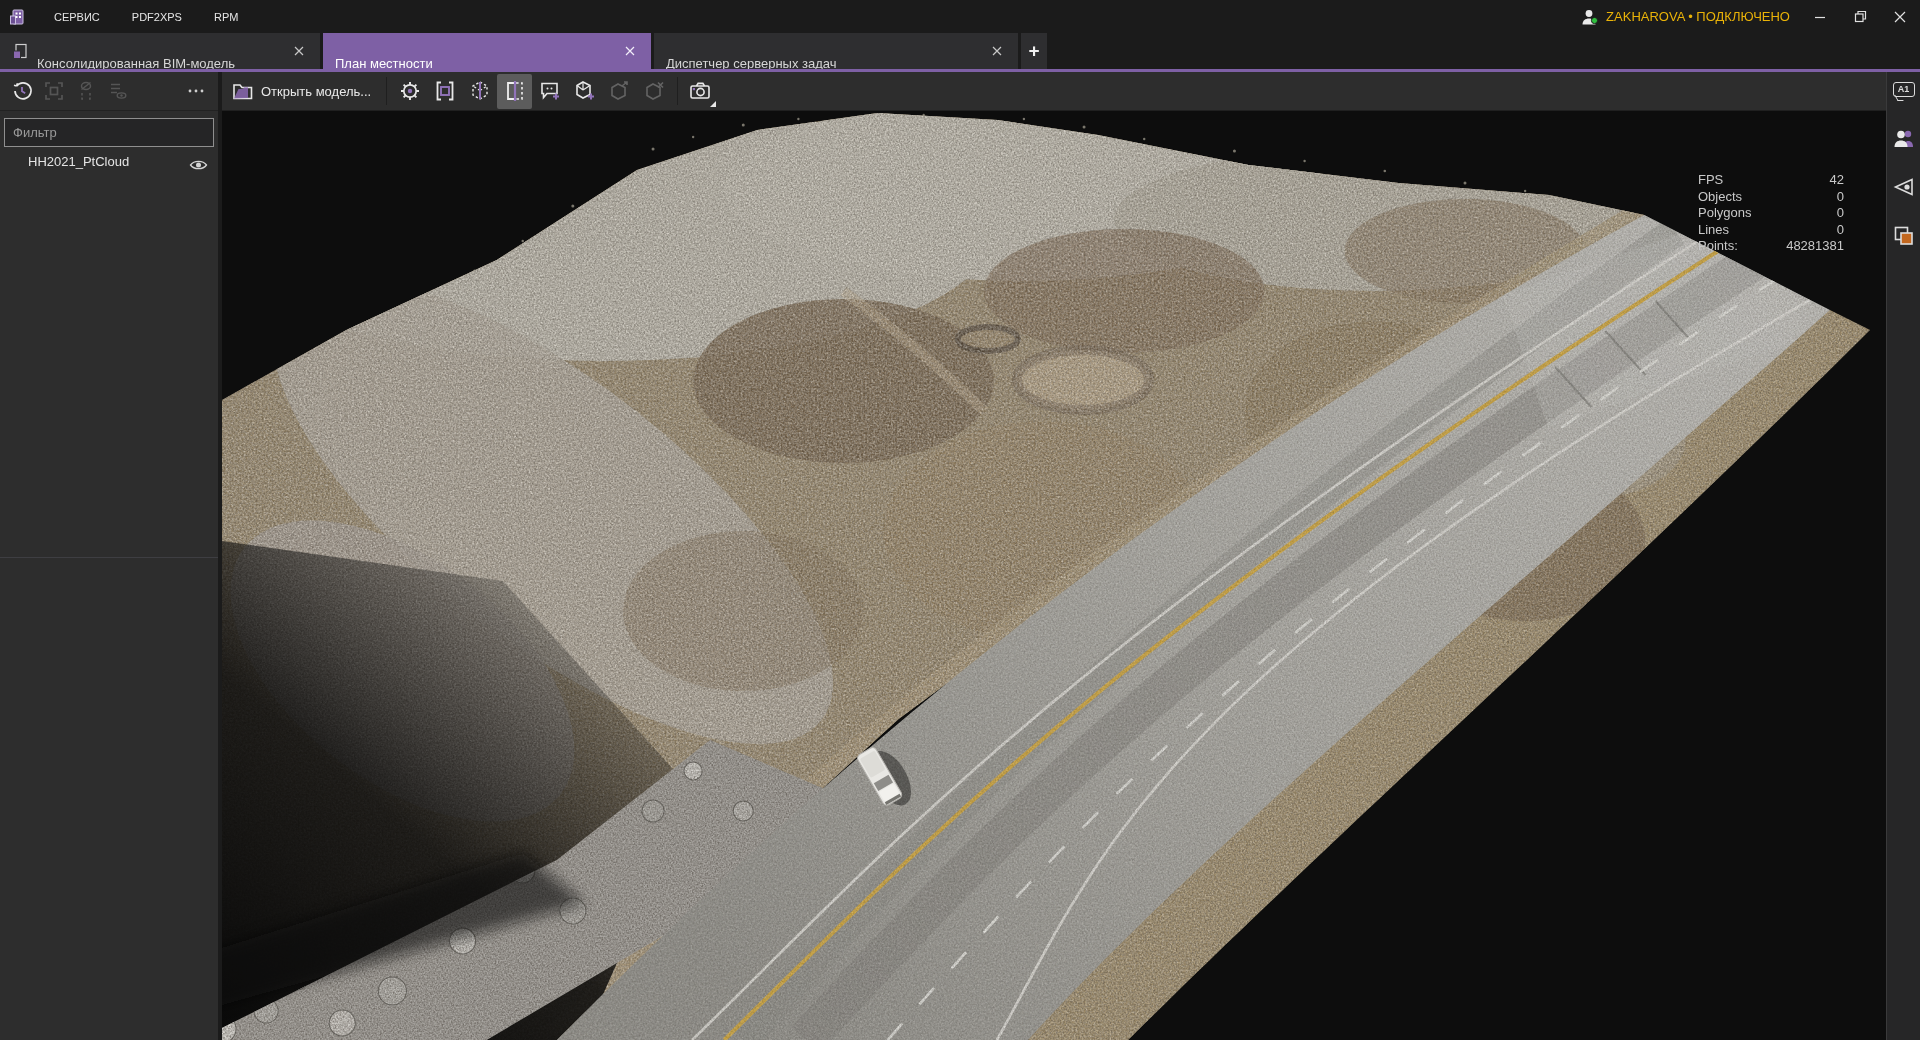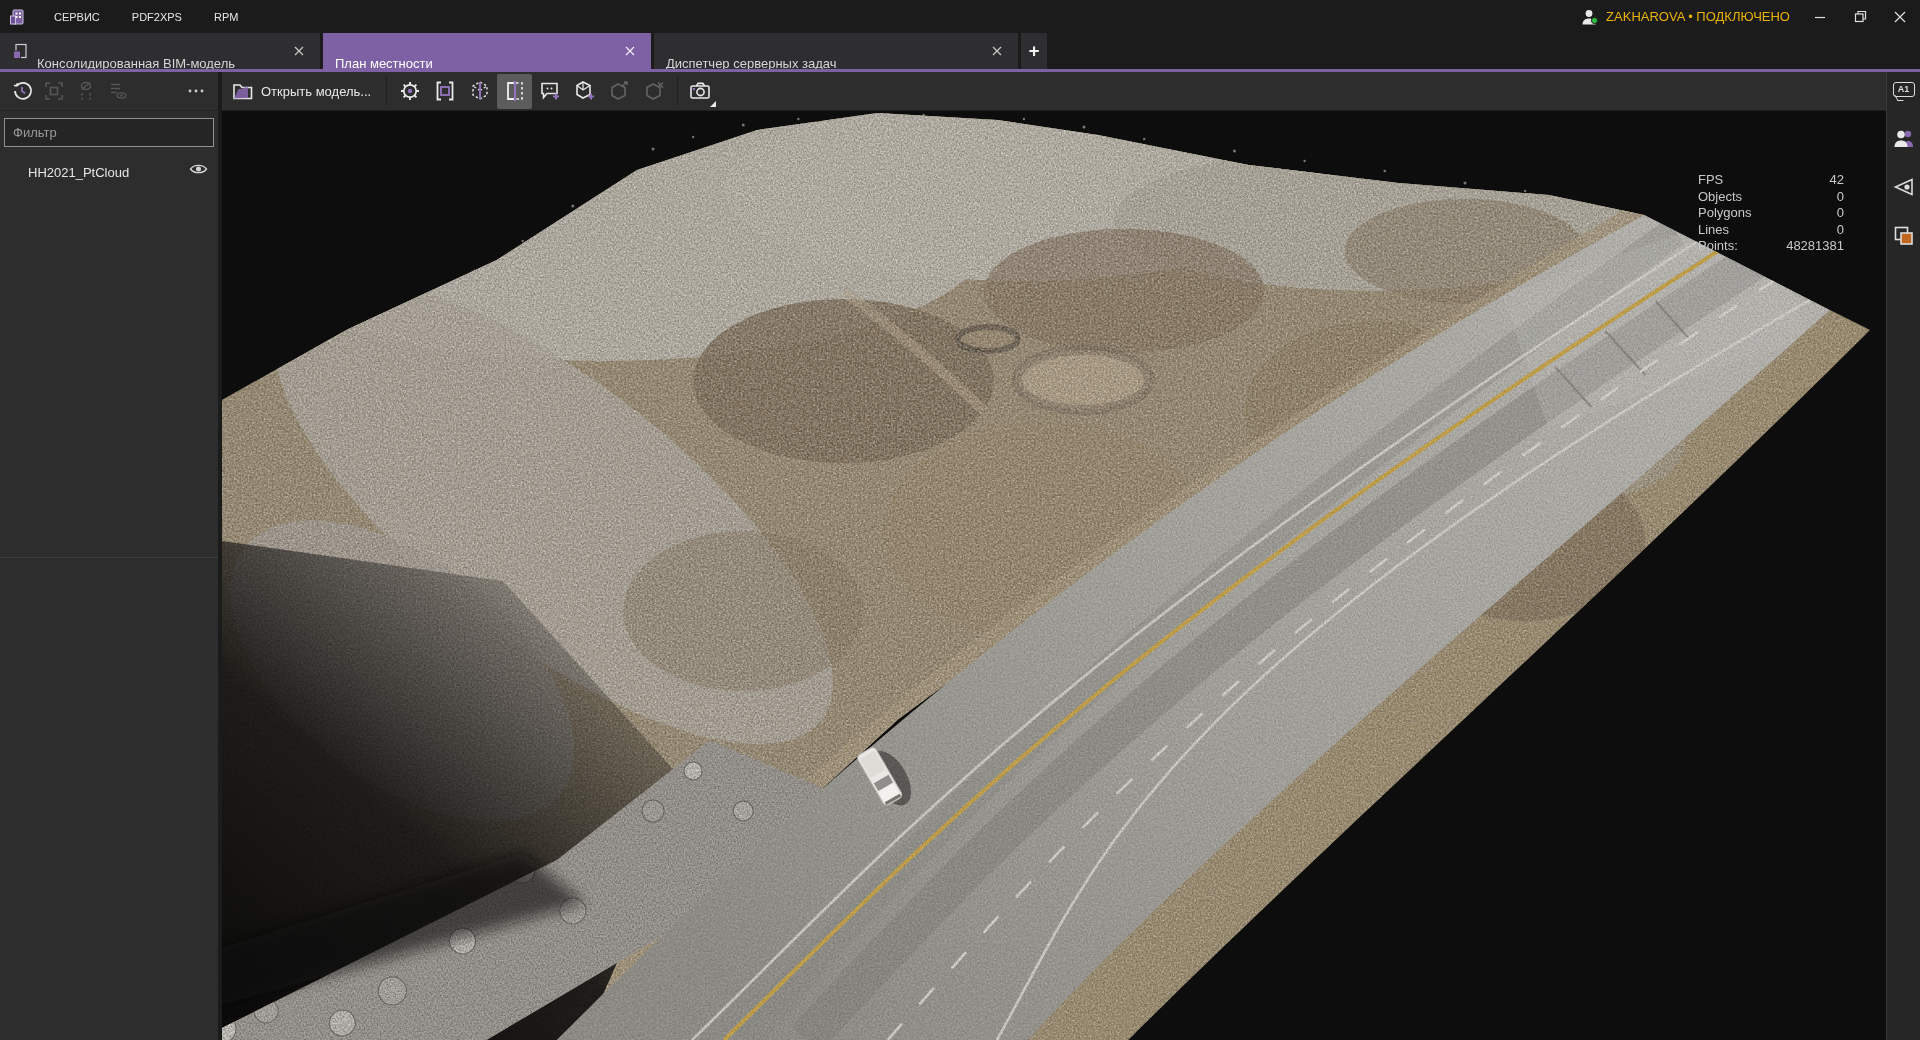--- a/index.html
+++ b/index.html
@@ -37,21 +37,21 @@
 
   
   .sidebar { width:222px; background:#2d2d2d; border-right:4px solid #1b1b1b; position:relative; flex:0 0 222px; }
   .side-toolbar { height:39px; display:flex; align-items:center; padding:0 6px; border-bottom:1px solid #222; }
   .sbtn { width:32px; height:32px; display:flex; align-items:center; justify-content:center; border-radius:2px; }
   .side-spacer { flex:1; }
   .filter-wrap { padding:7px 4px 0 4px; }
   .filter-wrap input { width:100%; height:29px; background:#252526; border:1px solid #8f8f8f; color:#e0e0e0;
     font-size:13px; padding:0 8px; font-family:"Liberation Sans", sans-serif; outline:none; }
   .filter-wrap input::placeholder { color:#9a9a9a; }
-  .tree-item { height:26px; margin-top:7px; display:flex; align-items:flex-end; padding-left:28px; padding-right:8px;
+  .tree-item { height:26px; margin-top:7px; display:flex; align-items:flex-start; padding-left:28px; padding-right:8px;
     font-size:13px; color:#e4e4e4; }
   .tree-eye { margin-left:auto; width:24px; height:22px; display:flex; align-items:center; justify-content:center; }
   .sidebar-divider { position:absolute; top:485px; left:0; right:0; border-top:1px solid #3e3e42; }
 
   
   .main { flex:1; display:flex; flex-direction:column; min-width:0; }
   .toolbar { height:39px; background:#2d2d2d; display:flex; align-items:center; padding:16px 4px; border-bottom:1px solid #202020; flex:0 0 39px; }
   .open-model { display:flex; align-items:center; gap:7px; height:33px; padding:0 10px 0 6px; font-size:13px; color:#e8e8e8; border-radius:2px; }
   .tsep { width:1px; height:28px; background:#1f1f1f; margin:0 5px; }
   .tbtn { width:35px; height:35px; display:flex; align-items:center; justify-content:center; border-radius:2px; position:relative; }

